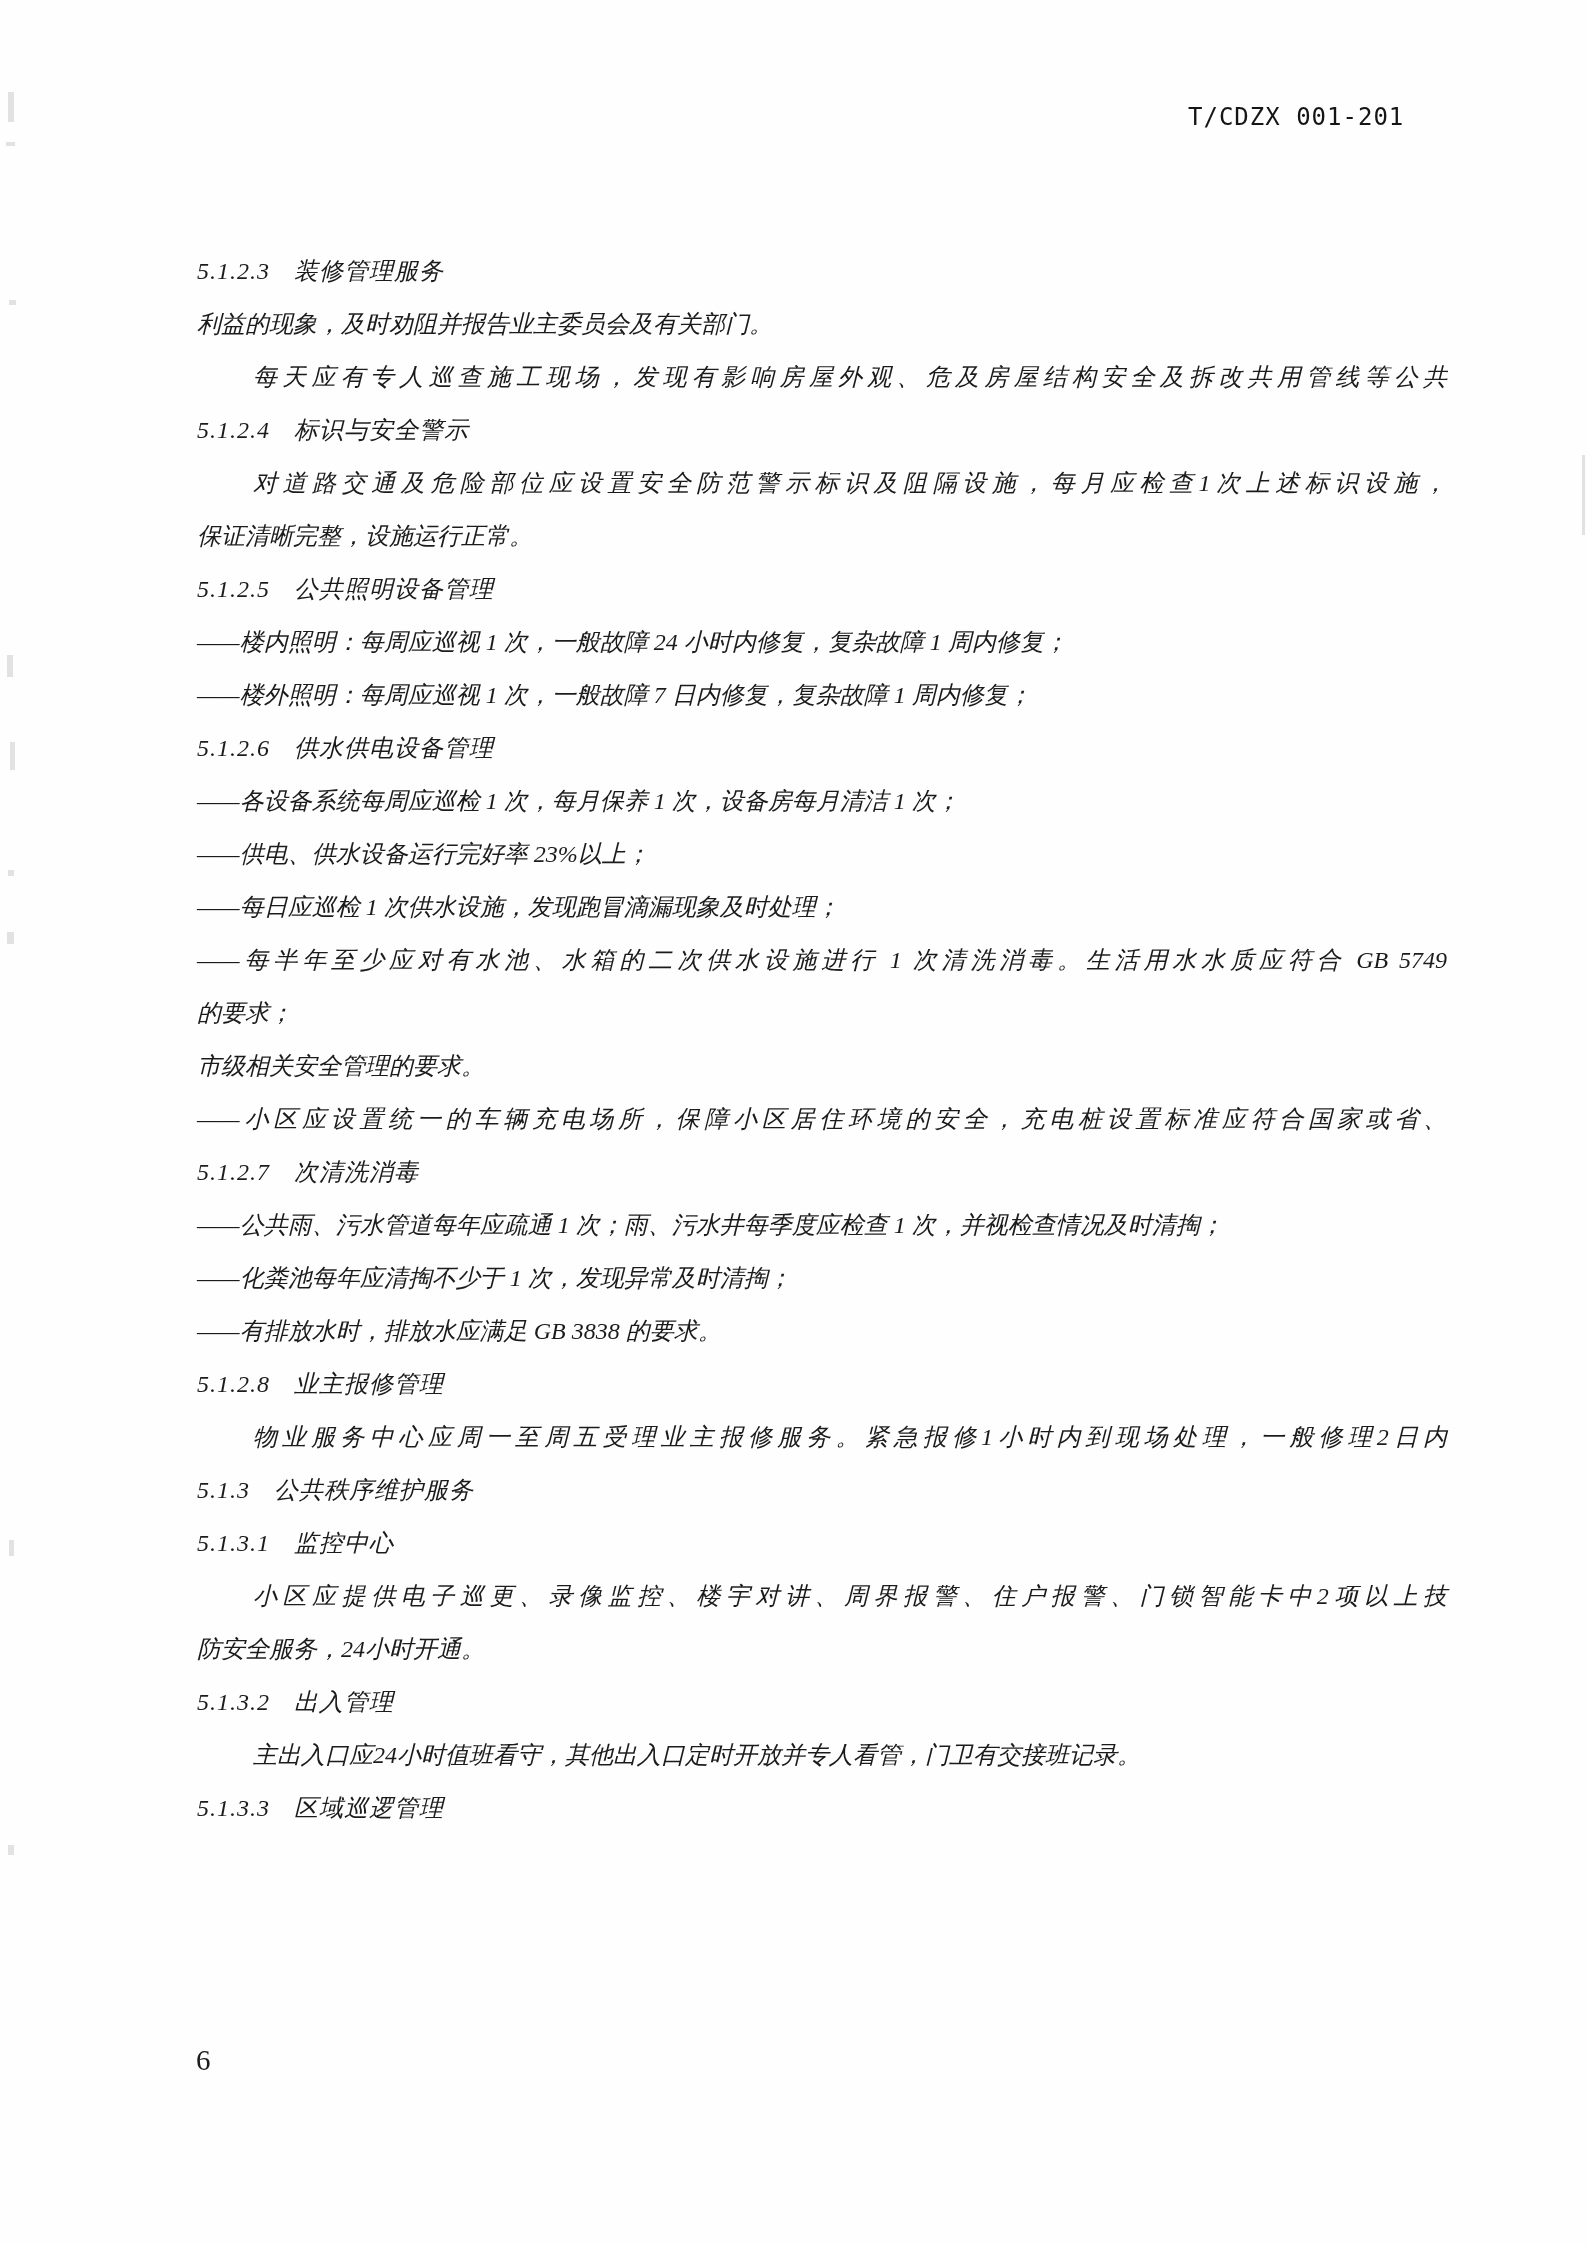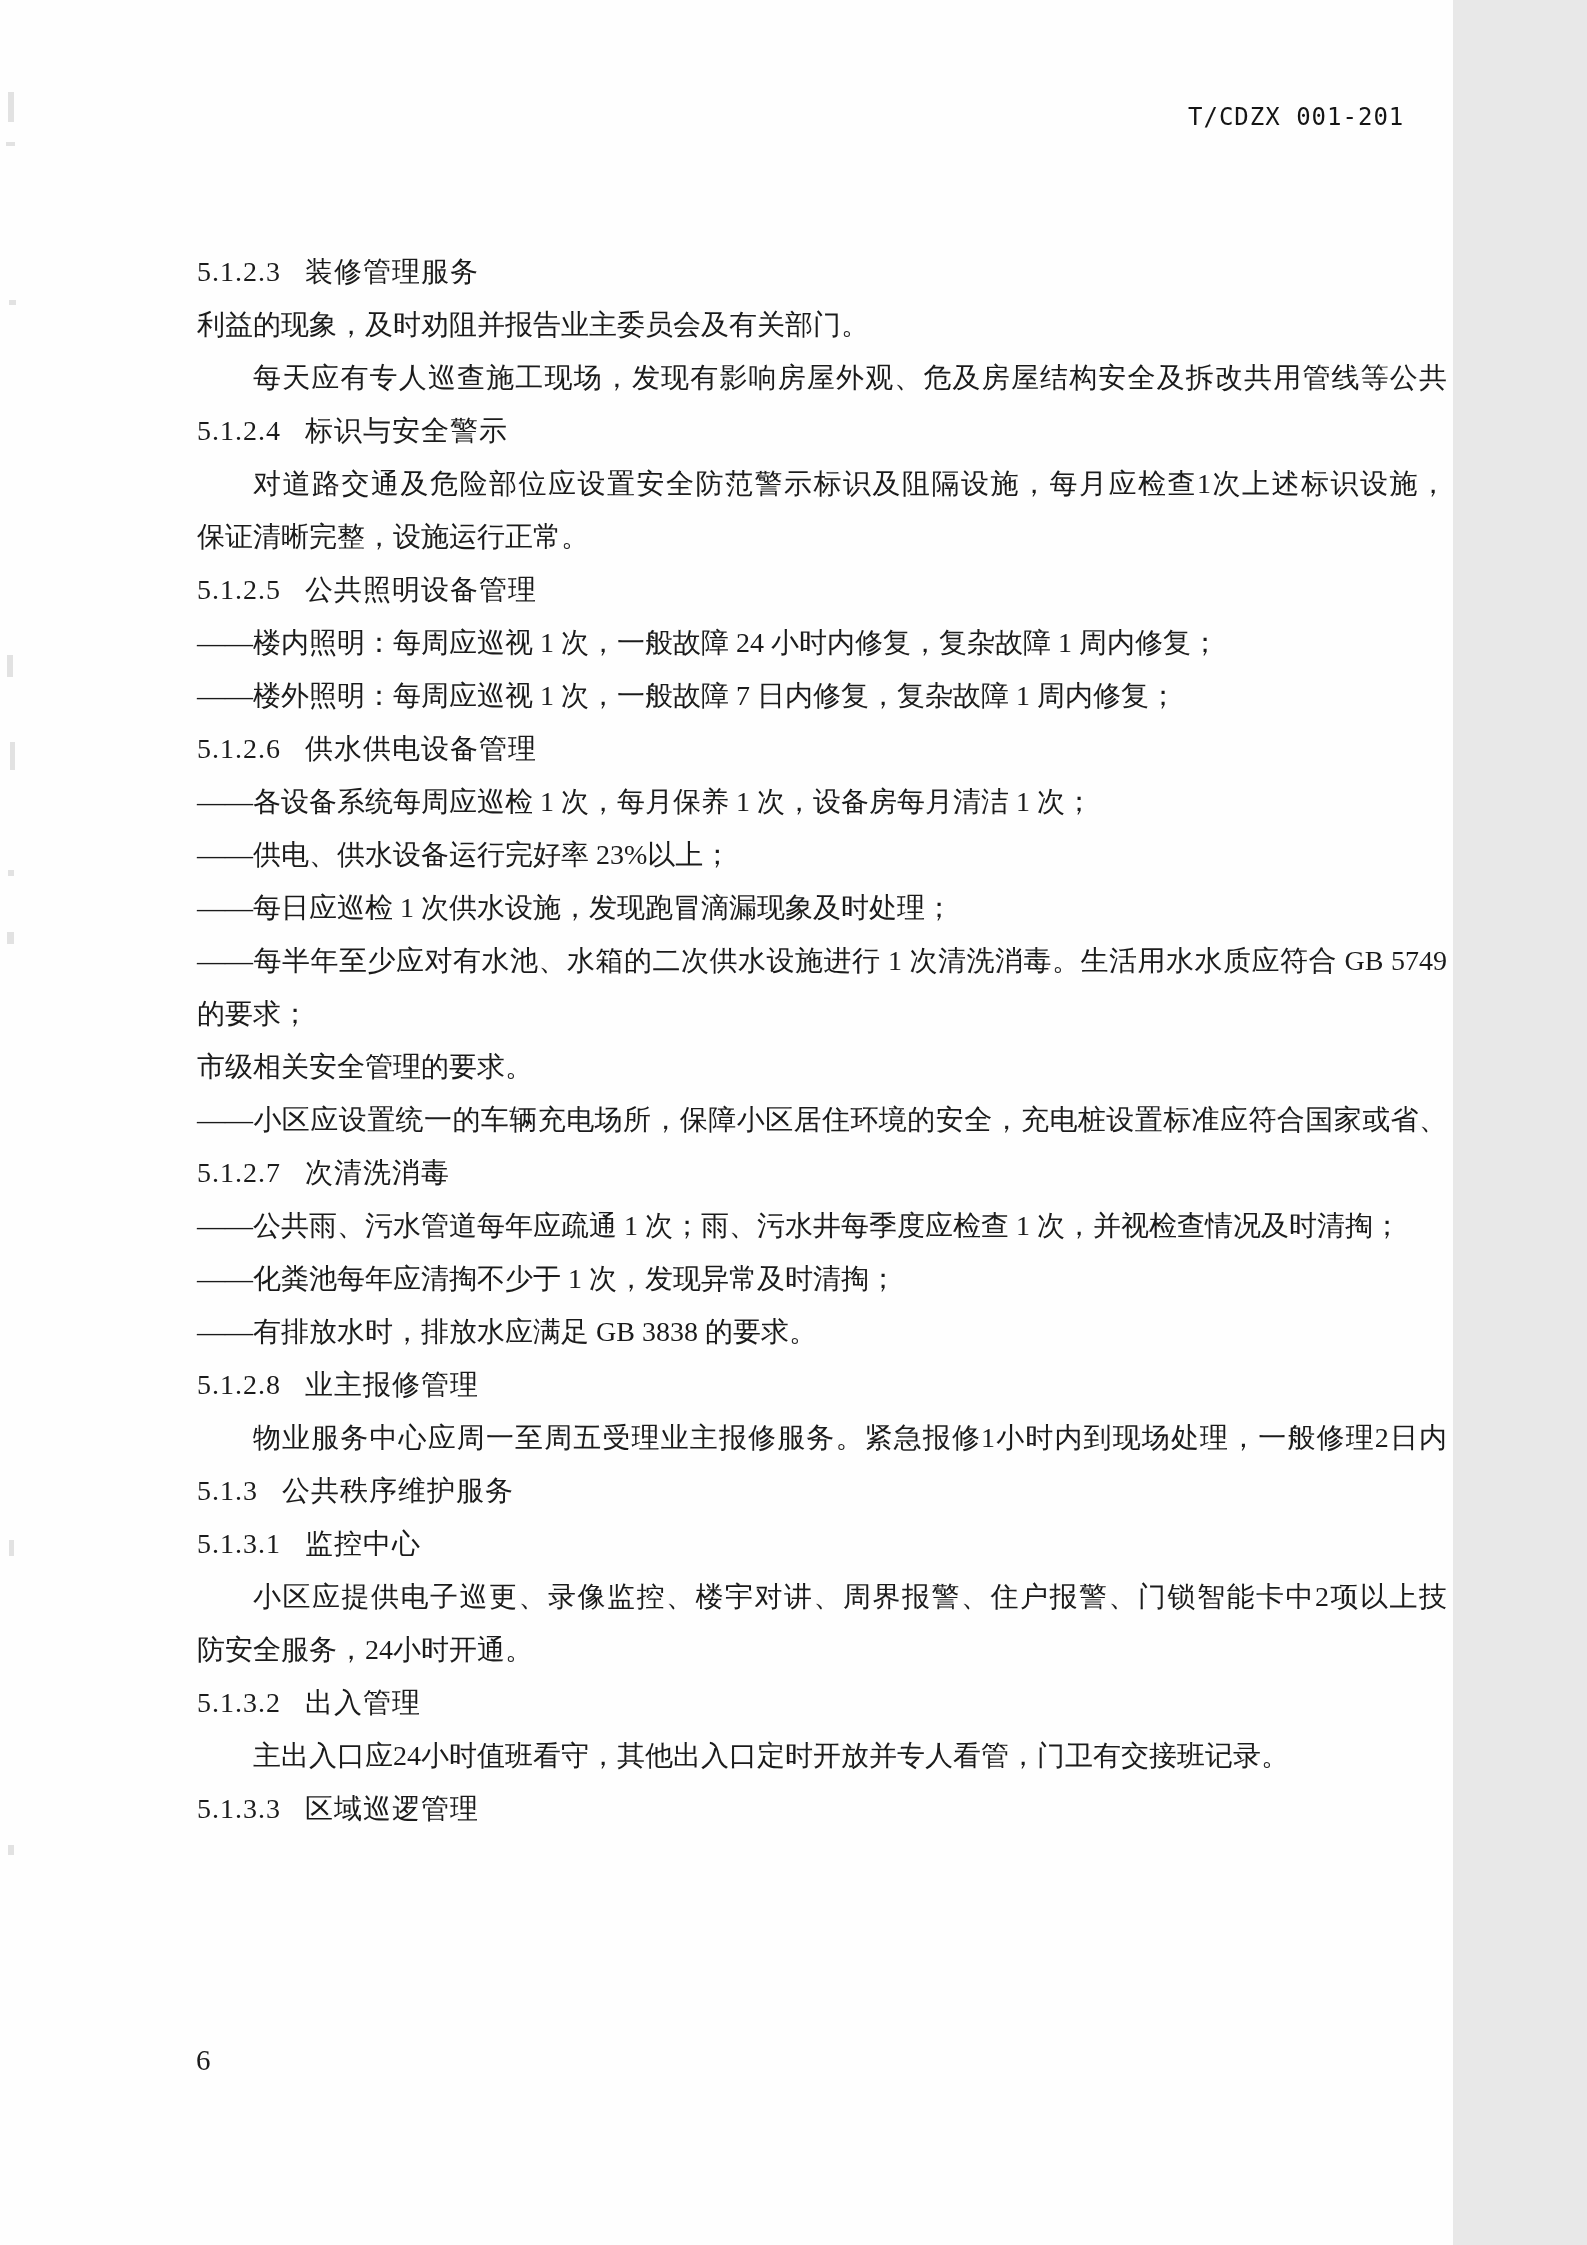--- a/index.html
+++ b/index.html
@@ -1,38 +1,39 @@
 <!DOCTYPE html>
 <html><head>
 <meta charset="utf-8">
 <style>
   html,body{margin:0;padding:0;background:#e8e8e8;}
   .page{
     position:relative;
-    width:1453px;height:2245px;
+    width:1587px;height:2245px;
     background:#fefefe;
     overflow:hidden;
     font-family:"Liberation Serif","DejaVu Serif",serif;
     color:#1b1b1b;
   }
   .doc-code{
     position:absolute;
     top:103px;left:1188px;
     font-family:"DejaVu Sans Mono","Liberation Mono",monospace;
     font-size:24px;
     letter-spacing:1px;
     color:#151515;
     white-space:nowrap;
   }
   .doc-body{
     position:absolute;
     left:197px;top:245px;
     width:1250px;
-    font-size:28px;
+    font-size:24px;
     line-height:53px;
+    font-style:italic;
   }
   .line{
     height:53px;
     text-align:justify;
     overflow:visible;
   }
   .line.fill{ text-align-last:justify; }
   .line.indent{ text-indent:56px; }
   .heading .hnum{
     display:inline-block;

